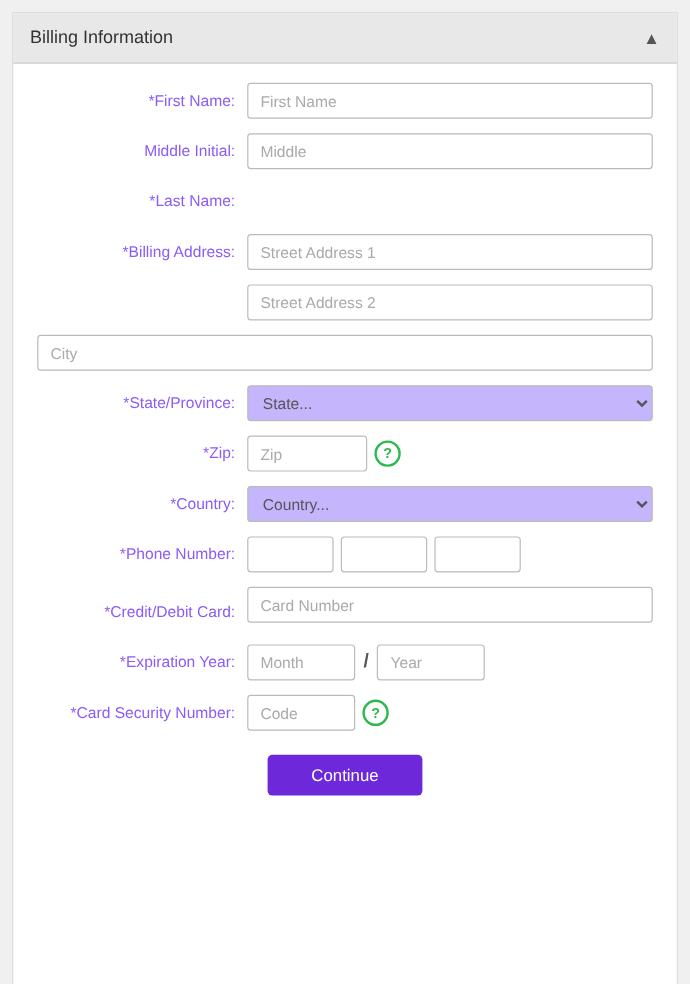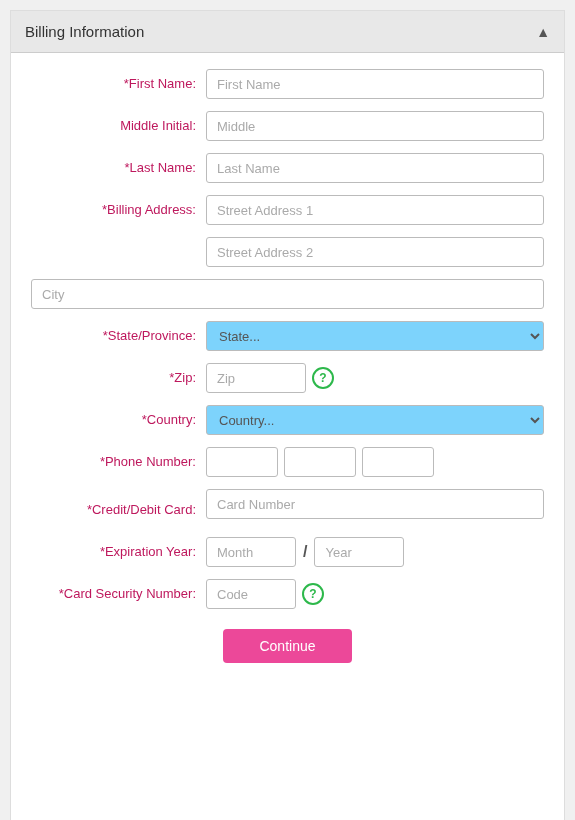--- a/index.html
+++ b/index.html
@@ -45,21 +45,21 @@
       margin-bottom: 12px;
     }
     .form-row.top-align {
       align-items: flex-start;
     }
     .label-col {
       width: 175px;
       min-width: 175px;
       text-align: right;
       padding-right: 10px;
-      color: #be185d;
+      color: #8b5cf6;
       font-size: 13px;
       line-height: 30px;
     }
     .input-col {
       flex: 1;
       display: flex;
       align-items: center;
       flex-wrap: wrap;
       gap: 6px;
     }
@@ -76,21 +76,21 @@
     input[type="text"]::placeholder {
       color: #aaa;
     }
     select {
       width: 100%;
       border: 1px solid #bbb;
       border-radius: 3px;
       padding: 5px 8px;
       font-size: 13px;
       color: #555;
-      background: #7dd3fc;
+      background: #c4b5fd;
       height: 30px;
       outline: none;
     }
     .zip-input {
       width: 100px !important;
     }
     .help-icon {
       display: inline-flex;
       align-items: center;
       justify-content: center;
@@ -133,21 +133,21 @@
     }
     .code-input {
       width: 90px !important;
     }
     .continue-row {
       display: flex;
       justify-content: center;
       margin-top: 20px;
     }
     .continue-btn {
-      background: #ec4899;
+      background: #6d28d9;
       color: #fff;
       border: none;
       border-radius: 4px;
       padding: 9px 36px;
       font-size: 14px;
       cursor: pointer;
     }
   </style>
 </head>
 <body>
@@ -168,23 +168,20 @@
 
     <div class="form-row">
       <div class="label-col">Middle Initial:</div>
       <div class="input-col">
         <input type="text" placeholder="Middle" style="">
       </div>
     </div>
 
     <div class="form-row">
       <div class="label-col">*Last Name:</div>
-      <div class="input-col">
-        <input type="text" placeholder="Last Name" style="">
-      </div>
     </div>
 
     <div class="form-row">
       <div class="label-col">*Billing Address:</div>
       <div class="input-col">
         <input type="text" placeholder="Street Address 1" style="">
       </div>
     </div>
 
     <div class="form-row">

